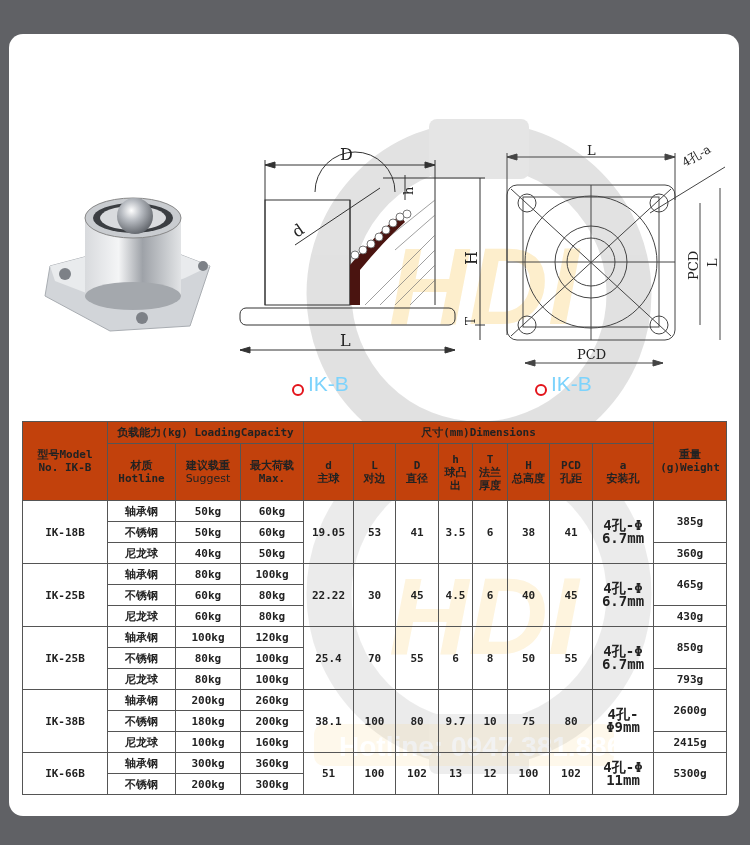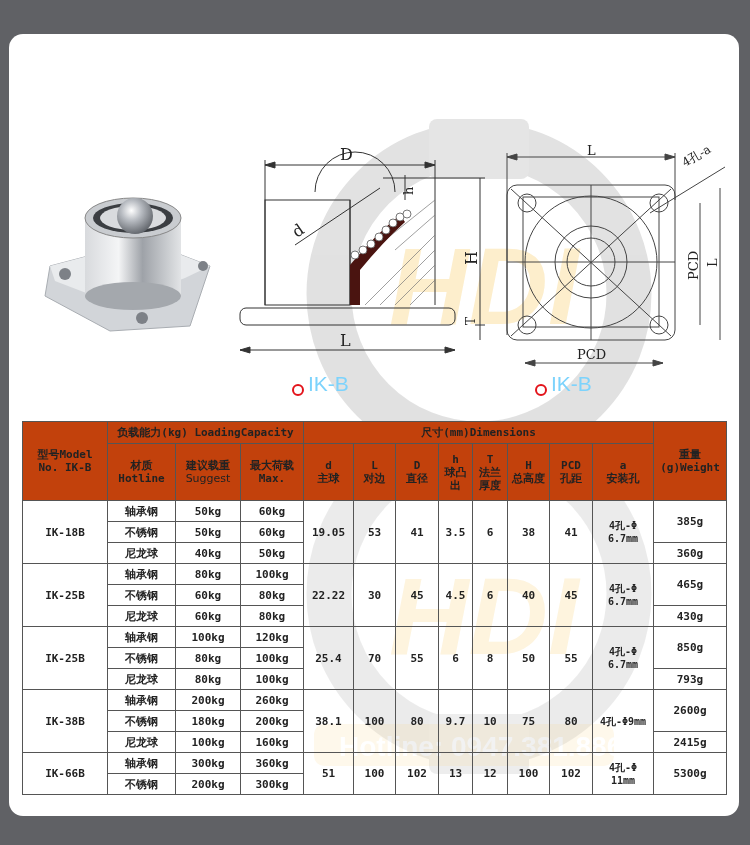--- a/index.html
+++ b/index.html
@@ -9,21 +9,21 @@
   .product{position:absolute;left:35px;top:186px;}
   .drawing{position:absolute;}
   .caption{position:absolute;top:372px;font-family:"Liberation Sans",sans-serif;font-size:21px;color:#7dd3fc;display:flex;align-items:flex-end;gap:4px;}
   .caption .dot{width:8px;height:8px;border:2.5px solid #e3141b;border-radius:50%;display:inline-block;}
   table.spec{position:absolute;left:22px;top:421px;border-collapse:collapse;font-family:"DejaVu Sans Mono",monospace;font-size:11px;color:#222;font-weight:bold;table-layout:fixed;}
   table.spec td, table.spec th{border:1px solid #555;text-align:center;vertical-align:middle;padding:0;line-height:13px;}
   table.spec th{background:#c2410c;font-weight:bold;}
   table.spec tr.sub td{height:20px;}
   table.spec td{background:rgba(255,255,255,0.35);}
   .sg{font-family:"DejaVu Sans",sans-serif;font-size:11px;font-weight:normal;}
-  .small{font-size:10px;}
+  .small{font-size:14px;}
 </style>
 </head>
 <body>
 
 <div class="card">
 
   <svg class="watermark" width="730" height="782" viewBox="0 0 730 782">
     <g opacity="0.22" fill="#8a8a8a">
       <circle cx="470" cy="260" r="150" fill="none" stroke="#7a7a7a" stroke-width="45"></circle>
       <circle cx="470" cy="560" r="150" fill="none" stroke="#7a7a7a" stroke-width="45"></circle>

